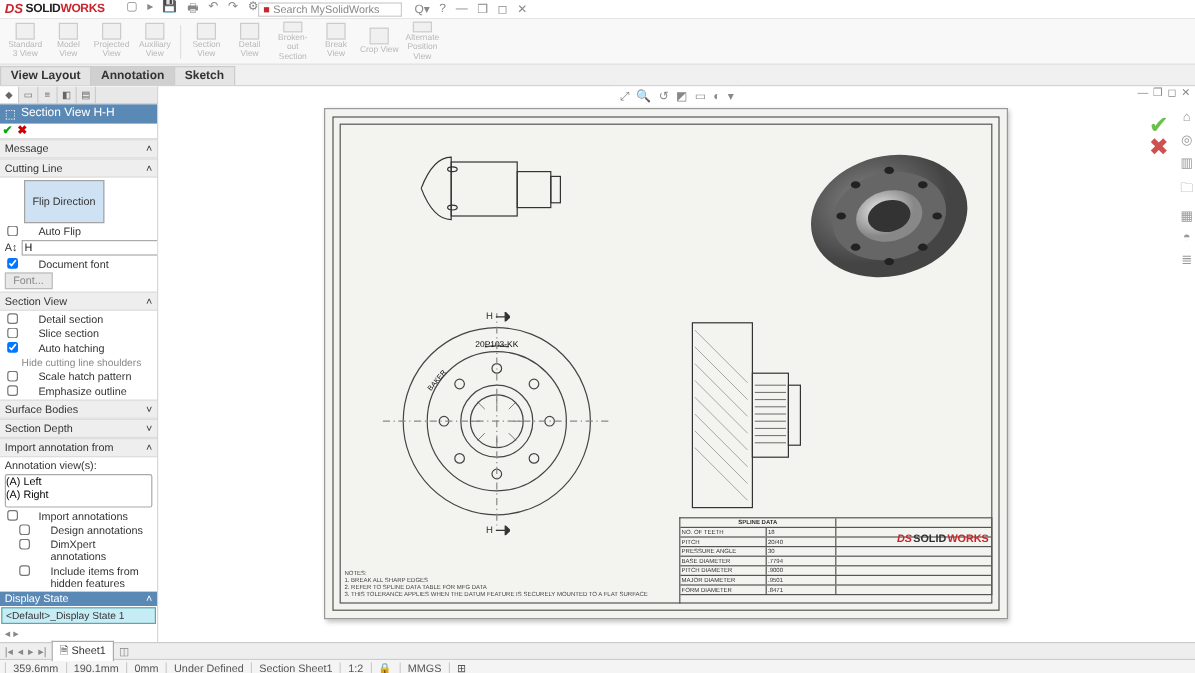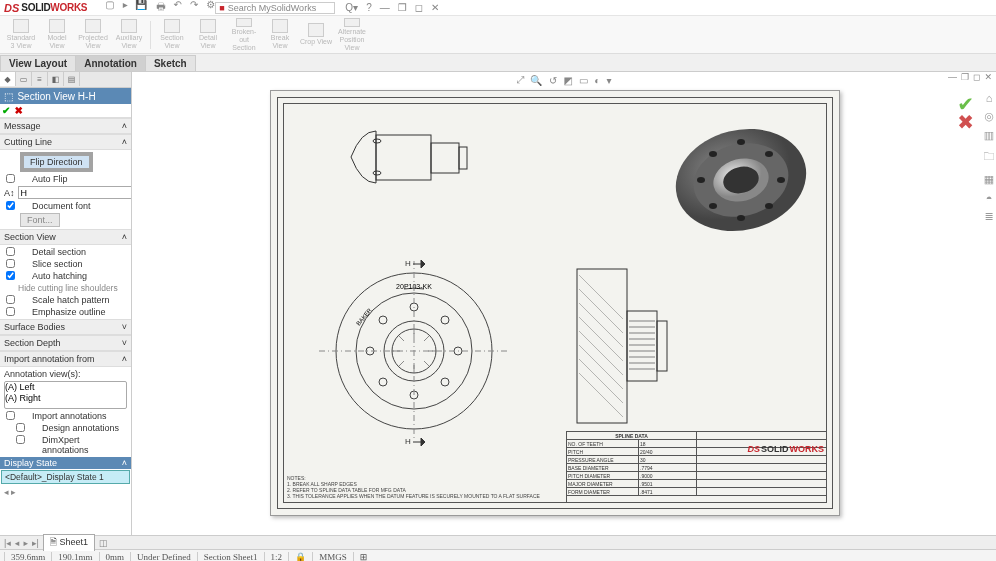--- a/index.html
+++ b/index.html
@@ -41,28 +41,28 @@
 .pm-tabs span { width: 16px; height: 14px; border-right: 1px solid #ccc; display: flex; align-items: center; justify-content: center; font-size: 8px; color: #666; cursor: pointer; }
 .pm-tabs span.sel { background: #fff; }
 .pm-title { height: 16px; background: #5b89b5; color: #fff; display: flex; align-items: center; padding: 0 4px; font-size: 10px; }
 .pm-title .t-icon { margin-right: 4px; }
 .pm-okx { height: 14px; display: flex; align-items: center; padding: 0 2px; gap: 4px; border-bottom: 1px solid #ddd; }
 .pm-okx .ok { color: #0a0; font-weight: bold; }
 .pm-okx .xx { color: #c00; font-weight: bold; }
 .pm-sec-h { background: #eee; padding: 2px 4px; font-size: 9px; color: #333; border-top: 1px solid #ddd; border-bottom: 1px solid #ddd; display: flex; justify-content: space-between; align-items: center; }
 .pm-msg { background: #fff8b0; padding: 3px 4px; font-size: 8.5px; color: #444; line-height: 1.2; }
 .pm-body { padding: 2px 4px; font-size: 9px; display: flex; flex-direction: column; gap: 2px; }
-.pm-body .btn { background: #cfe2f3; border: 4px solid #a3a3a3; padding: 1px 6px; font-size: 9px; width: fit-content; margin-left: 16px; cursor: pointer; }
+.pm-body .btn { background: #cfe2f3; border: 1px solid #a3a3a3; padding: 12px 6px; font-size: 9px; width: fit-content; margin-left: 16px; cursor: pointer; }
 .pm-body .chk { display: flex; align-items: flex-start; gap: 17px; padding-left: 2px; }
 .pm-body .chk input { width: 9px; height: 9px; }
 .pm-body .inp { display: flex; align-items: center; gap: 3px; }
 .pm-body .inp input { flex: 1; height: 13px; border: 1px solid #aaa; font-size: 9px; padding: 0 2px; }
 .pm-body .sub { padding-left: 14px; font-size: 8.5px; color: #888; }
 .pm-body select { width: 100%; height: 28px; border: 1px solid #aaa; font-size: 9px; }
-.pm-body .btn2 { background: #e8e8e8; border: 1px solid #bbb; padding: 1px 6px; font-size: 9px; width: fit-content; margin-left: 16px; color: #888; }
+.pm-body .btn2 { background: #e8e8e8; border: 1px solid #bbb; padding: 1px 6px; font-size: 9px; width: fit-content; color: #888; }
 
 
 .dsbar { background: #5b89b5; color: #fff; font-size: 9px; padding: 1px 4px; display: flex; justify-content: space-between; align-items: center; }
 .dsrow { background: #c6ecf6; font-size: 8.5px; padding: 1px 3px; border: 1px solid #5aa; margin: 1px; }
 
 
 .gfx { flex: 1; position: relative; background: #fff; }
 .gfx-toolbar { position: absolute; top: 0; left: 50%; transform: translateX(-50%); height: 16px; display: flex; align-items: center; gap: 6px; color: #888; background: rgba(255,255,255,0.8); padding: 0 6px; }
 .gfx-toolbar span { font-size: 10px; cursor: pointer; }
 .gfx-corner { position: absolute; top: 0; right: 4px; display: flex; gap: 4px; color: #888; }
@@ -101,21 +101,21 @@
 
 
 .sheet-tabs { height: 14px; background: #eee; border-top: 1px solid #ccc; display: flex; align-items: center; padding: 0 4px; gap: 4px; font-size: 9px; }
 .sheet-tabs .nav { color: #888; }
 .sheet-tabs .st { background: #fff; border: 1px solid #aaa; padding: 0 6px; border-bottom: none; }
 .sheet-tabs .add { color: #888; }
 
 
 .status { height: 14px; background: #f4f4f4; border-top: 1px solid #ccc; display: flex; align-items: center; padding: 0 4px; font-size: 9px; color: #555; }
 .status .msg { flex: 1; }
-.status .cell { padding: 0 6px; border-left: 1px solid #ccc; font-family: Liberation Serif, serif; }
+.status .cell { padding: 0 6px; border-left: 1px solid #ccc; }
 </style>
 </head>
 <body>
 
 <div class="titlebar">
   <div class="logo">
     <span class="logo-icon">DS</span>
     <span class="logo-text">
       <span class="solid">SOLID</span><span class="works">WORKS</span>
     </span>
@@ -290,20 +290,24 @@
           <input type="checkbox" style="">
           <span>Import annotations</span>
         </label>
       <label class="chk" style="padding-left:12px">
           <input type="checkbox" style="">
           <span>Design annotations</span>
         </label>
       <label class="chk" style="padding-left:12px">
           <input type="checkbox" style="">
           <span>DimXpert annotations</span>
+        </label>
+      <label class="chk" style="padding-left:12px">
+          <input type="checkbox" style="">
+          <span>Include items from hidden features</span>
         </label>
     </div>
 
     <div class="dsbar">
         <span>Display State</span>
         <span>˄</span>
       </div>
     <div class="dsrow">&lt;Default&gt;_Display State 1</div>
     <div style="padding:2px 4px; font-size:9px; color:#888">◂ ▸</div>
   </div>

